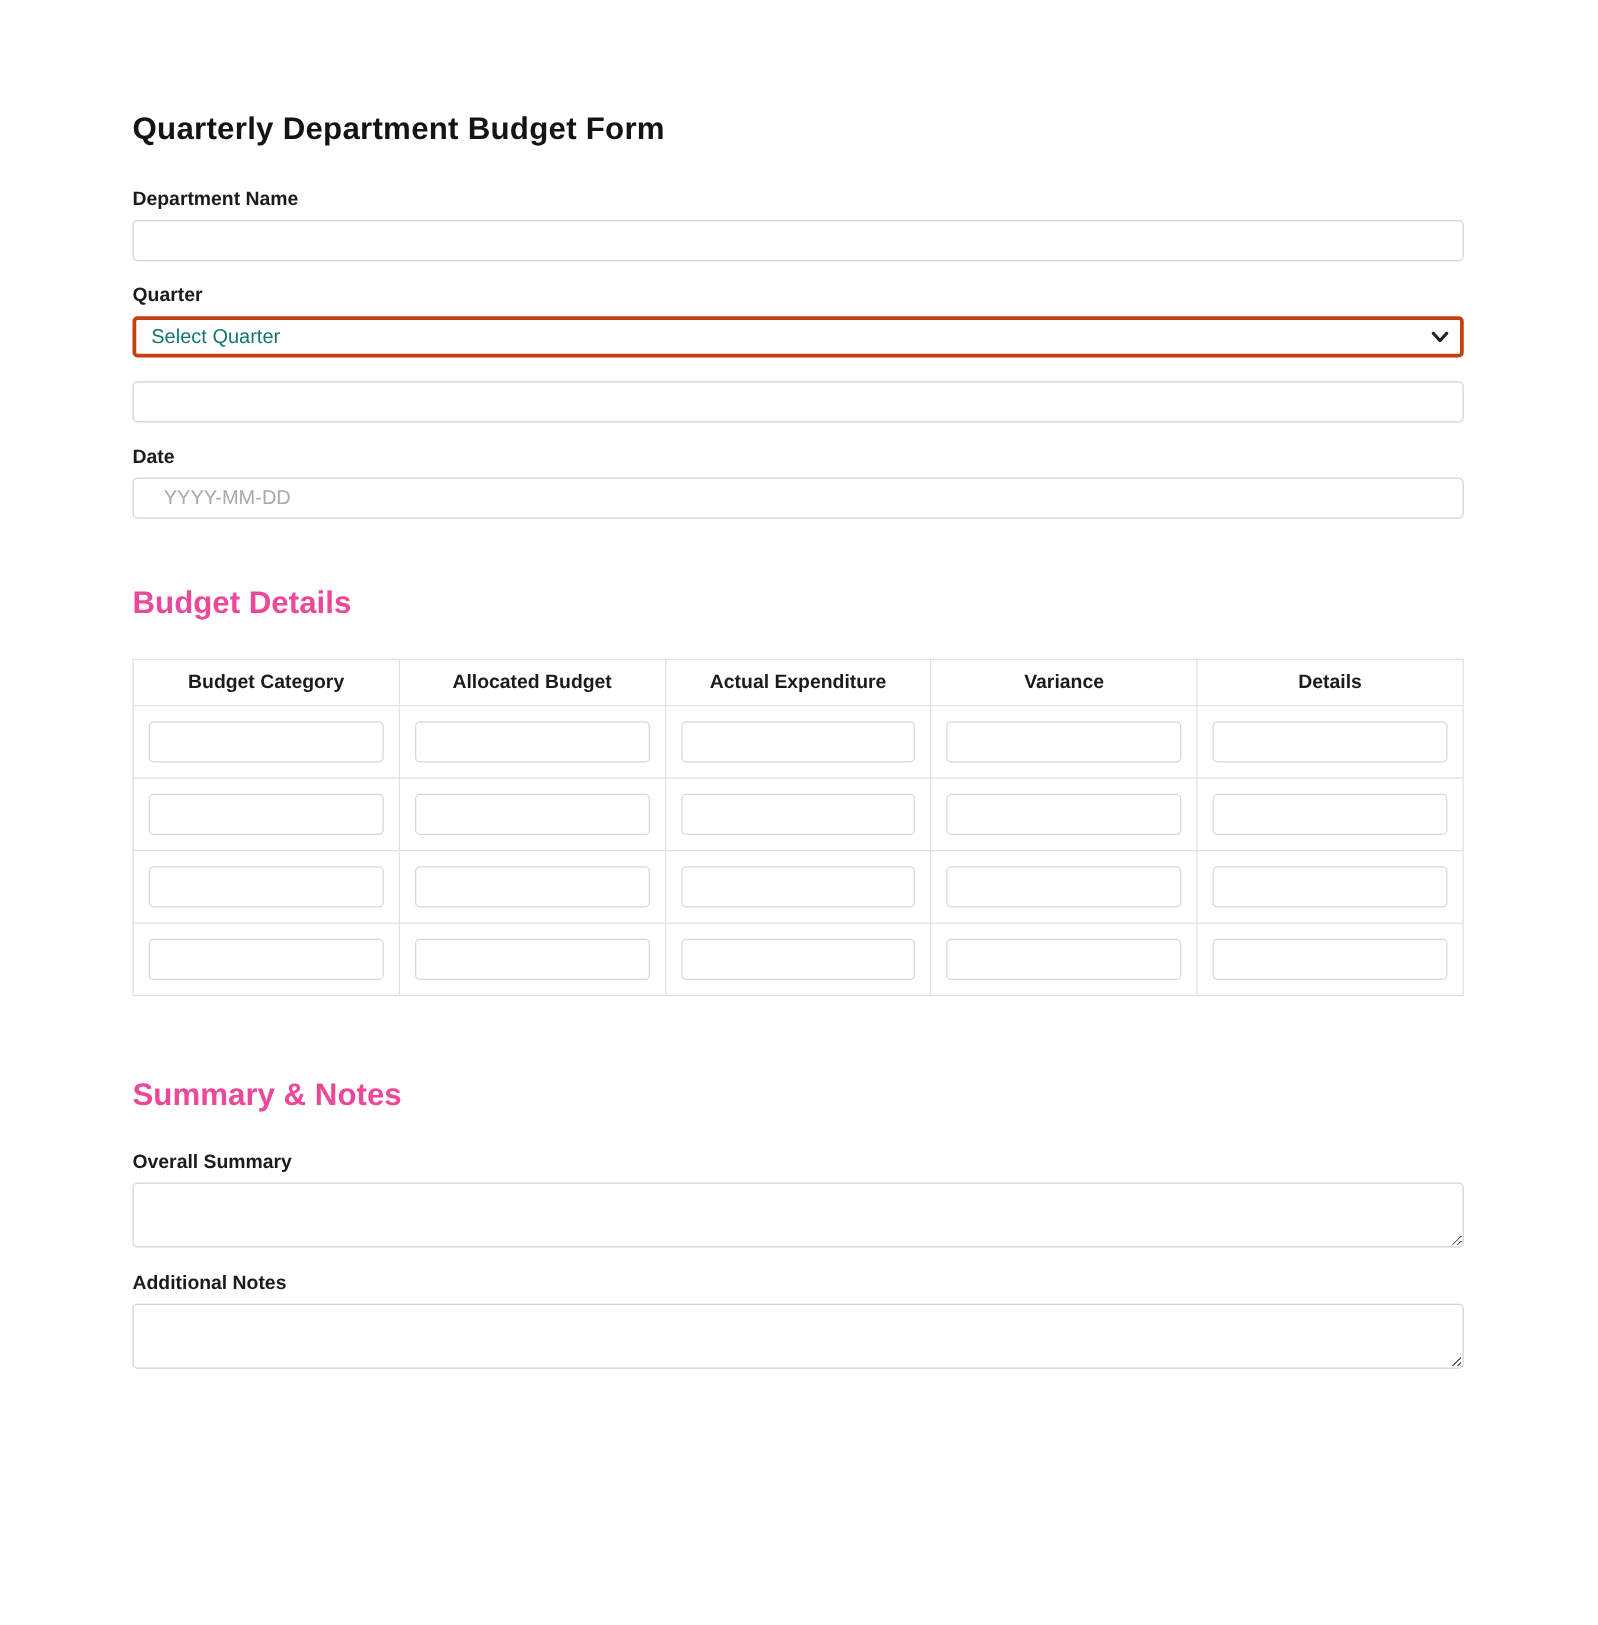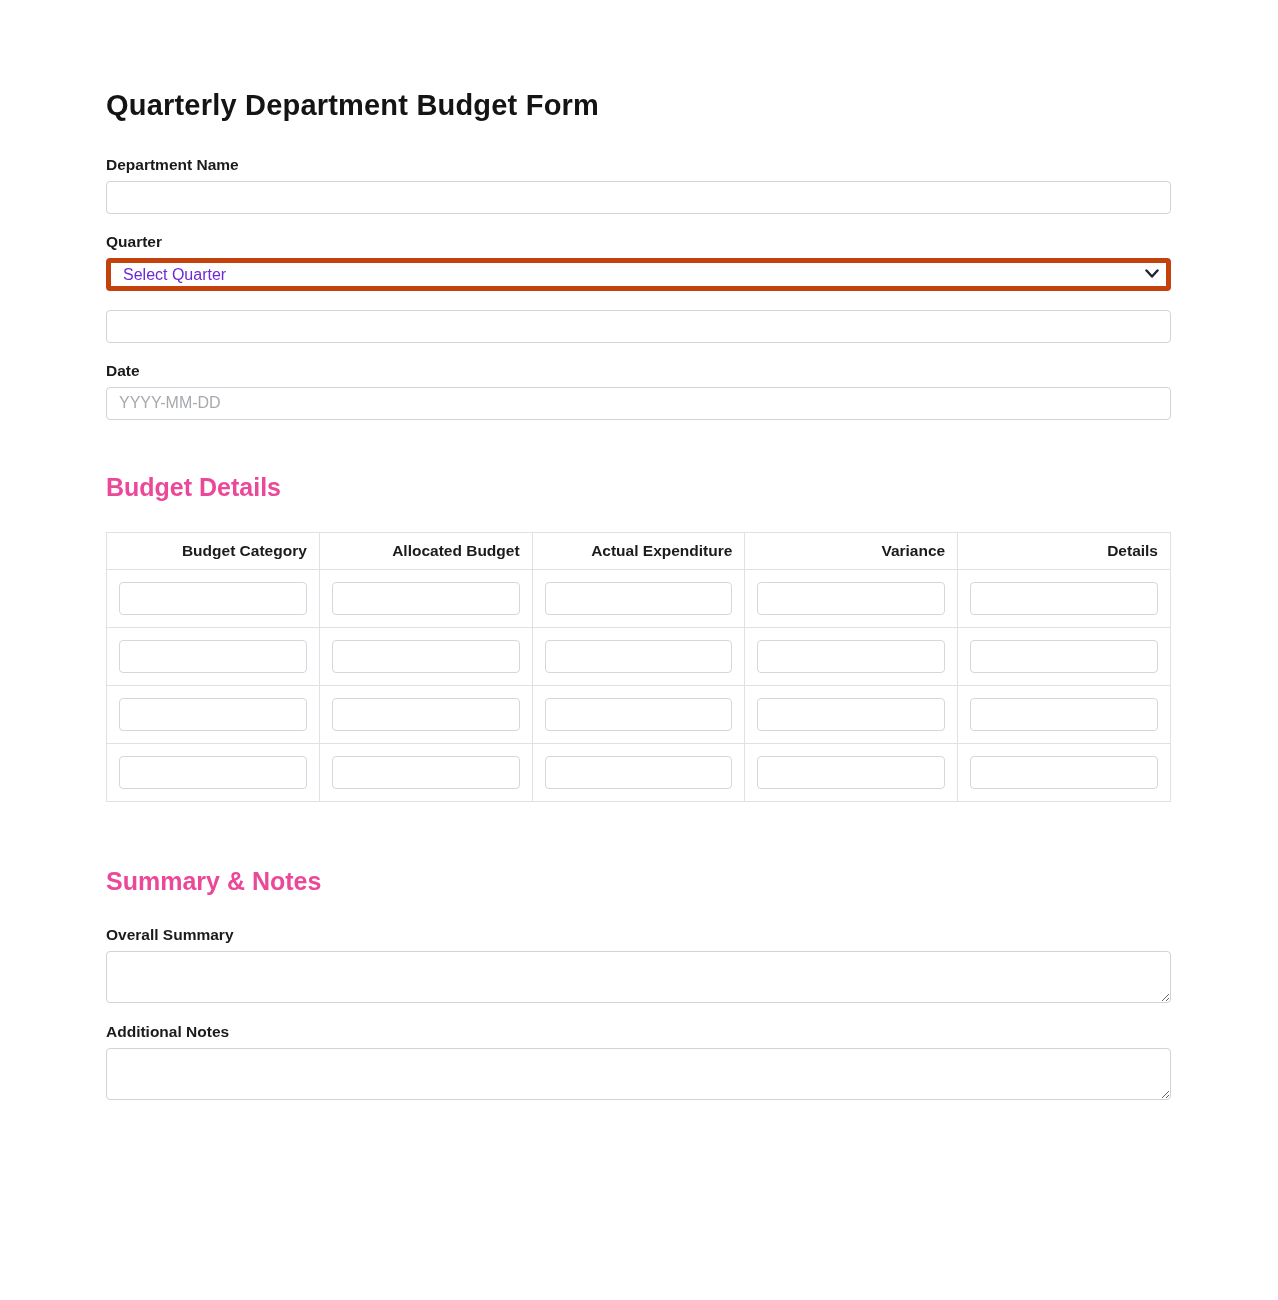--- a/index.html
+++ b/index.html
@@ -14,59 +14,59 @@
     width: 1278px;
     min-height: 1300px;
     background: #ffffff;
   }
   .container {
     width: 1065px;
     margin-left: 106px;
     padding-top: 88px;
   }
   h1.form-title {
-    font-size: 29px;
+    font-size: 25px;
     font-weight: 700;
     color: #141414;
     margin: 0 0 33px 0;
     line-height: 1.2;
     letter-spacing: 0.2px;
   }
   .form-group { margin-bottom: 19px; }
   .field-label {
     display: block;
     font-size: 15.5px;
     font-weight: 700;
     color: #1b1b1b;
     margin-bottom: 8px;
     line-height: 1.1;
   }
   .text-input {
     width: 100%;
     height: 33px;
     border: 1px solid #ced4da;
     border-radius: 4px;
-    padding: 4px 12px;
+    padding: 4px 24px;
     font-size: 16px;
     font-family: "Liberation Sans", sans-serif;
     color: #212529;
     background: #ffffff;
     outline: none;
   }
   .text-input::placeholder { color: #a6a9ad; opacity: 1; }
   .select-wrap { position: relative; width: 100%; }
   select.select-input {
     width: 100%;
     height: 33px;
-    border: 5px solid #c2410c;
+    border: 3px solid #c2410c;
     border-radius: 4px;
     padding: 0 34px 0 12px;
     font-size: 16px;
     font-family: "Liberation Sans", sans-serif;
-    color: #6d28d9;
+    color: #0f766e;
     background: #ffffff;
     -webkit-appearance: none;
     -moz-appearance: none;
     appearance: none;
     outline: none;
   }
   .select-caret {
     position: absolute;
     right: 12px;
     top: 50%;
@@ -84,21 +84,21 @@
     margin: 0 0 30px 0;
     line-height: 1.2;
   }
   table.budget-table {
     width: 100%;
     border-collapse: collapse;
     border: 1px solid #dee2e6;
   }
   table.budget-table th {
     border: 1px solid #dee2e6;
-    text-align: right;
+    text-align: center;
     font-size: 15.5px;
     font-weight: 700;
     color: #1b1b1b;
     padding: 9px 12px;
     background: #ffffff;
   }
   table.budget-table td {
     border: 1px solid #dee2e6;
     padding: 12px;
     vertical-align: top;

